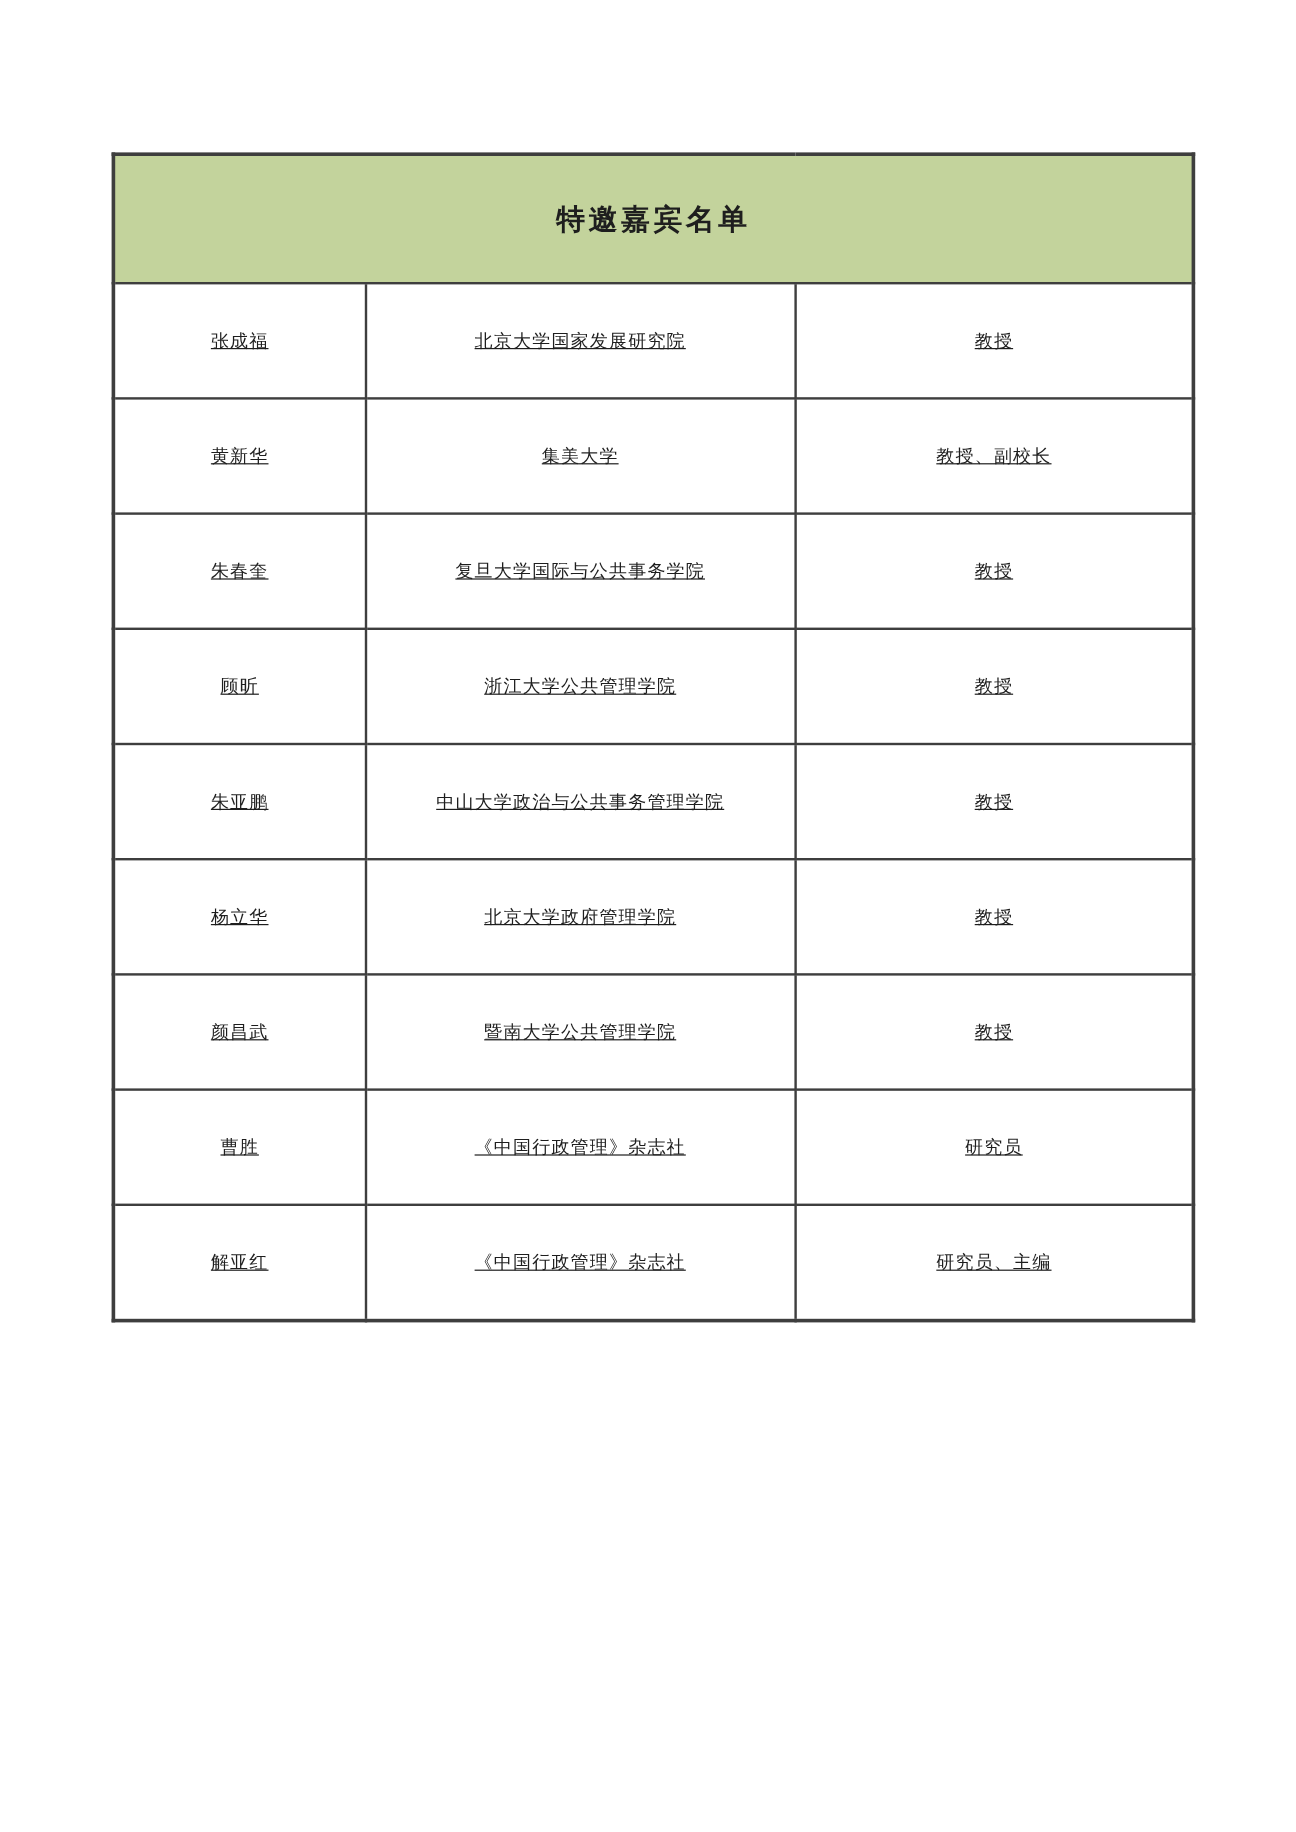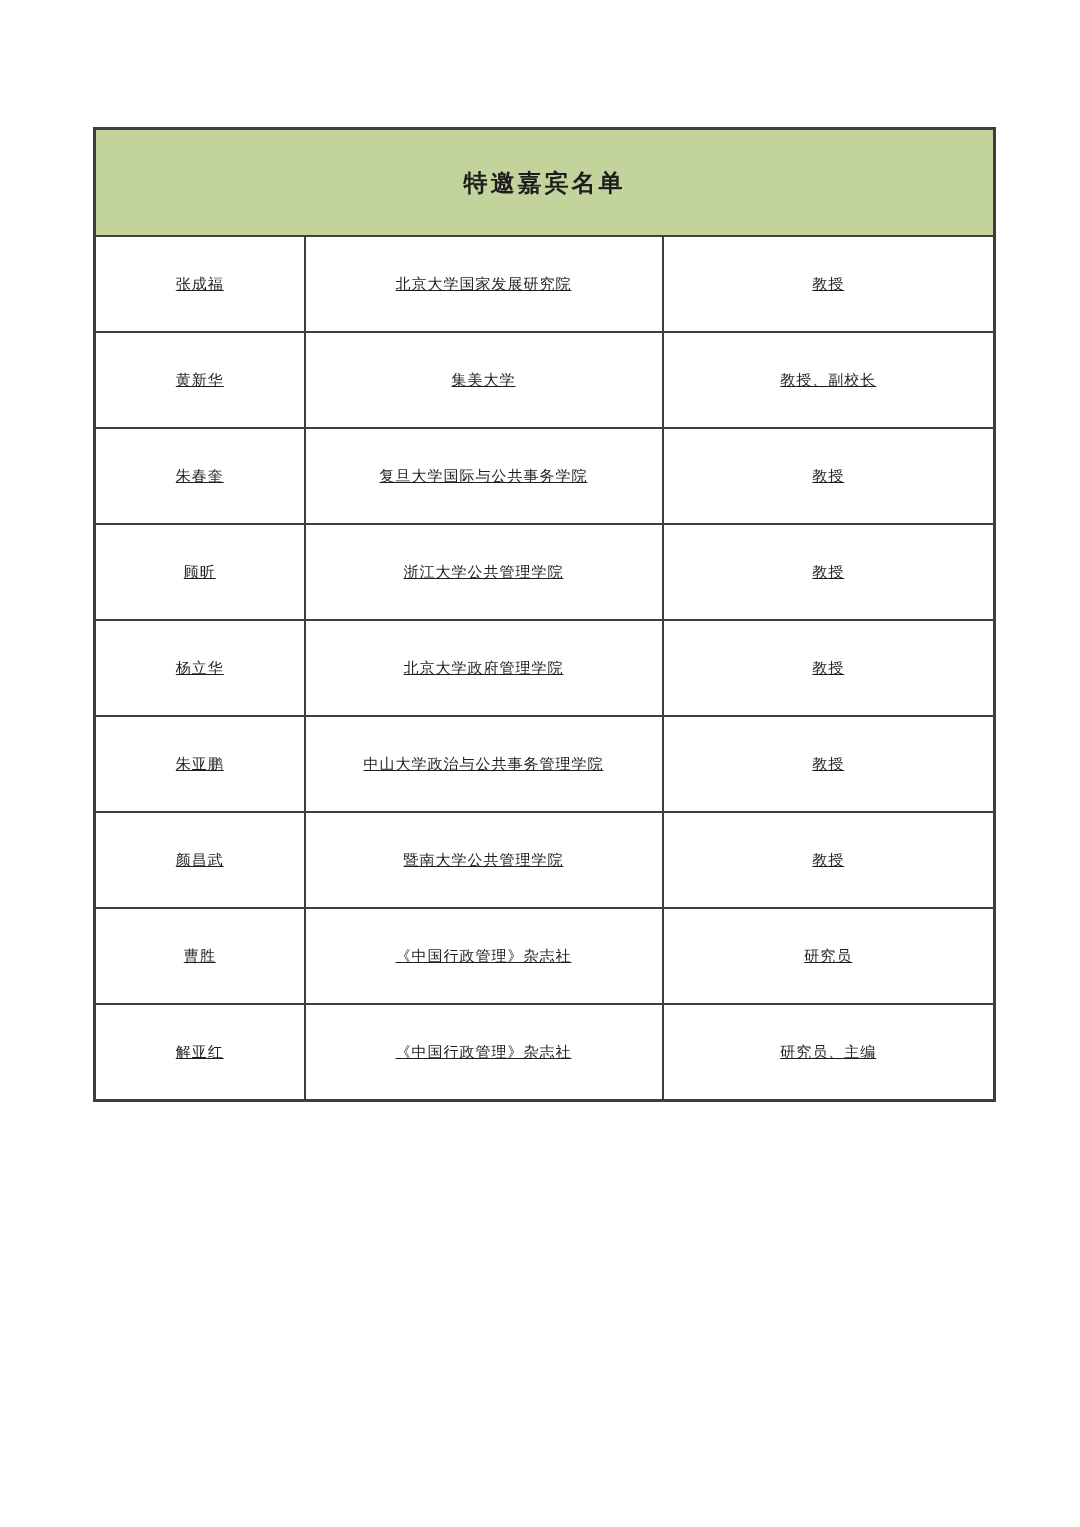--- a/index.html
+++ b/index.html
@@ -81,27 +81,27 @@
         <td>朱春奎</td>
         <td>复旦大学国际与公共事务学院</td>
         <td>教授</td>
       </tr>
       <tr>
         <td>顾昕</td>
         <td>浙江大学公共管理学院</td>
         <td>教授</td>
       </tr>
       <tr>
-        <td>杨立华</td>
-        <td>北京大学政府管理学院</td>
+        <td>朱亚鹏</td>
+        <td>中山大学政治与公共事务管理学院</td>
         <td>教授</td>
       </tr>
       <tr>
-        <td>朱亚鹏</td>
-        <td>中山大学政治与公共事务管理学院</td>
+        <td>杨立华</td>
+        <td>北京大学政府管理学院</td>
         <td>教授</td>
       </tr>
       <tr>
         <td>颜昌武</td>
         <td>暨南大学公共管理学院</td>
         <td>教授</td>
       </tr>
       <tr>
         <td>曹胜</td>
         <td>《中国行政管理》杂志社</td>

